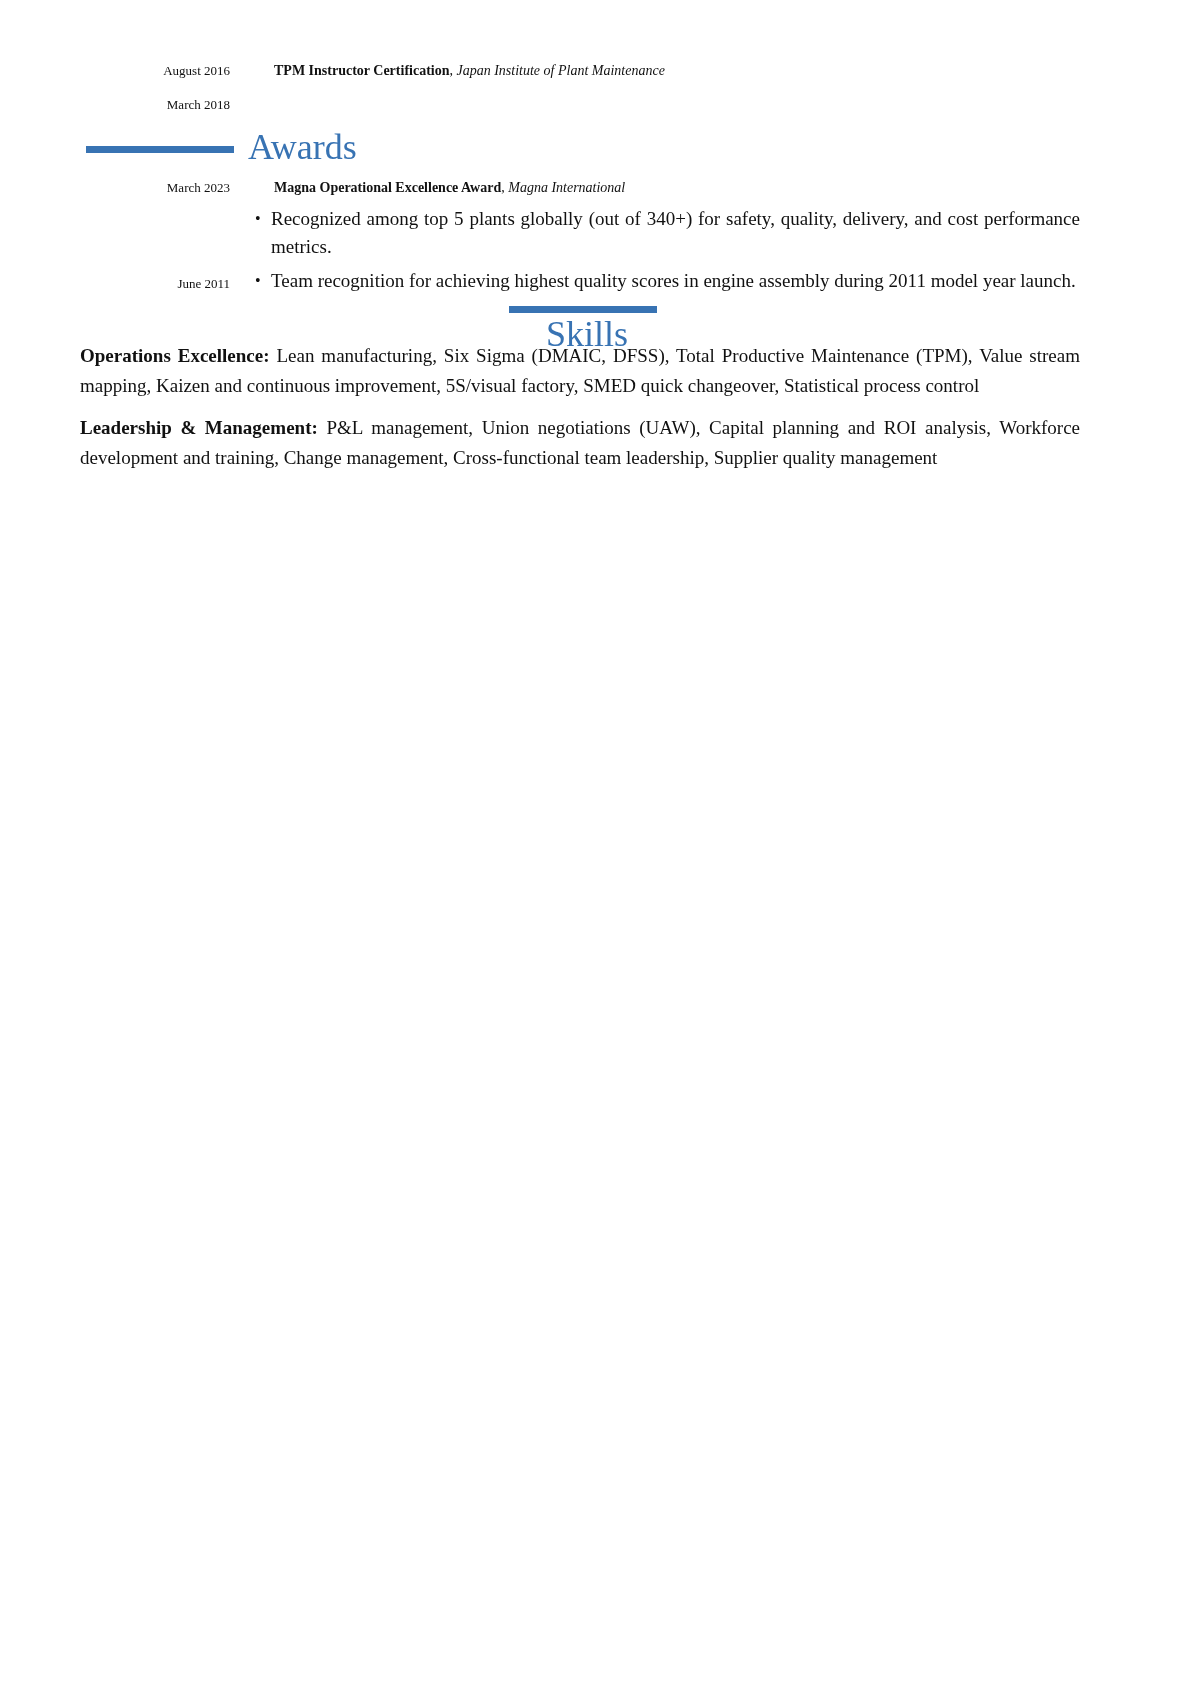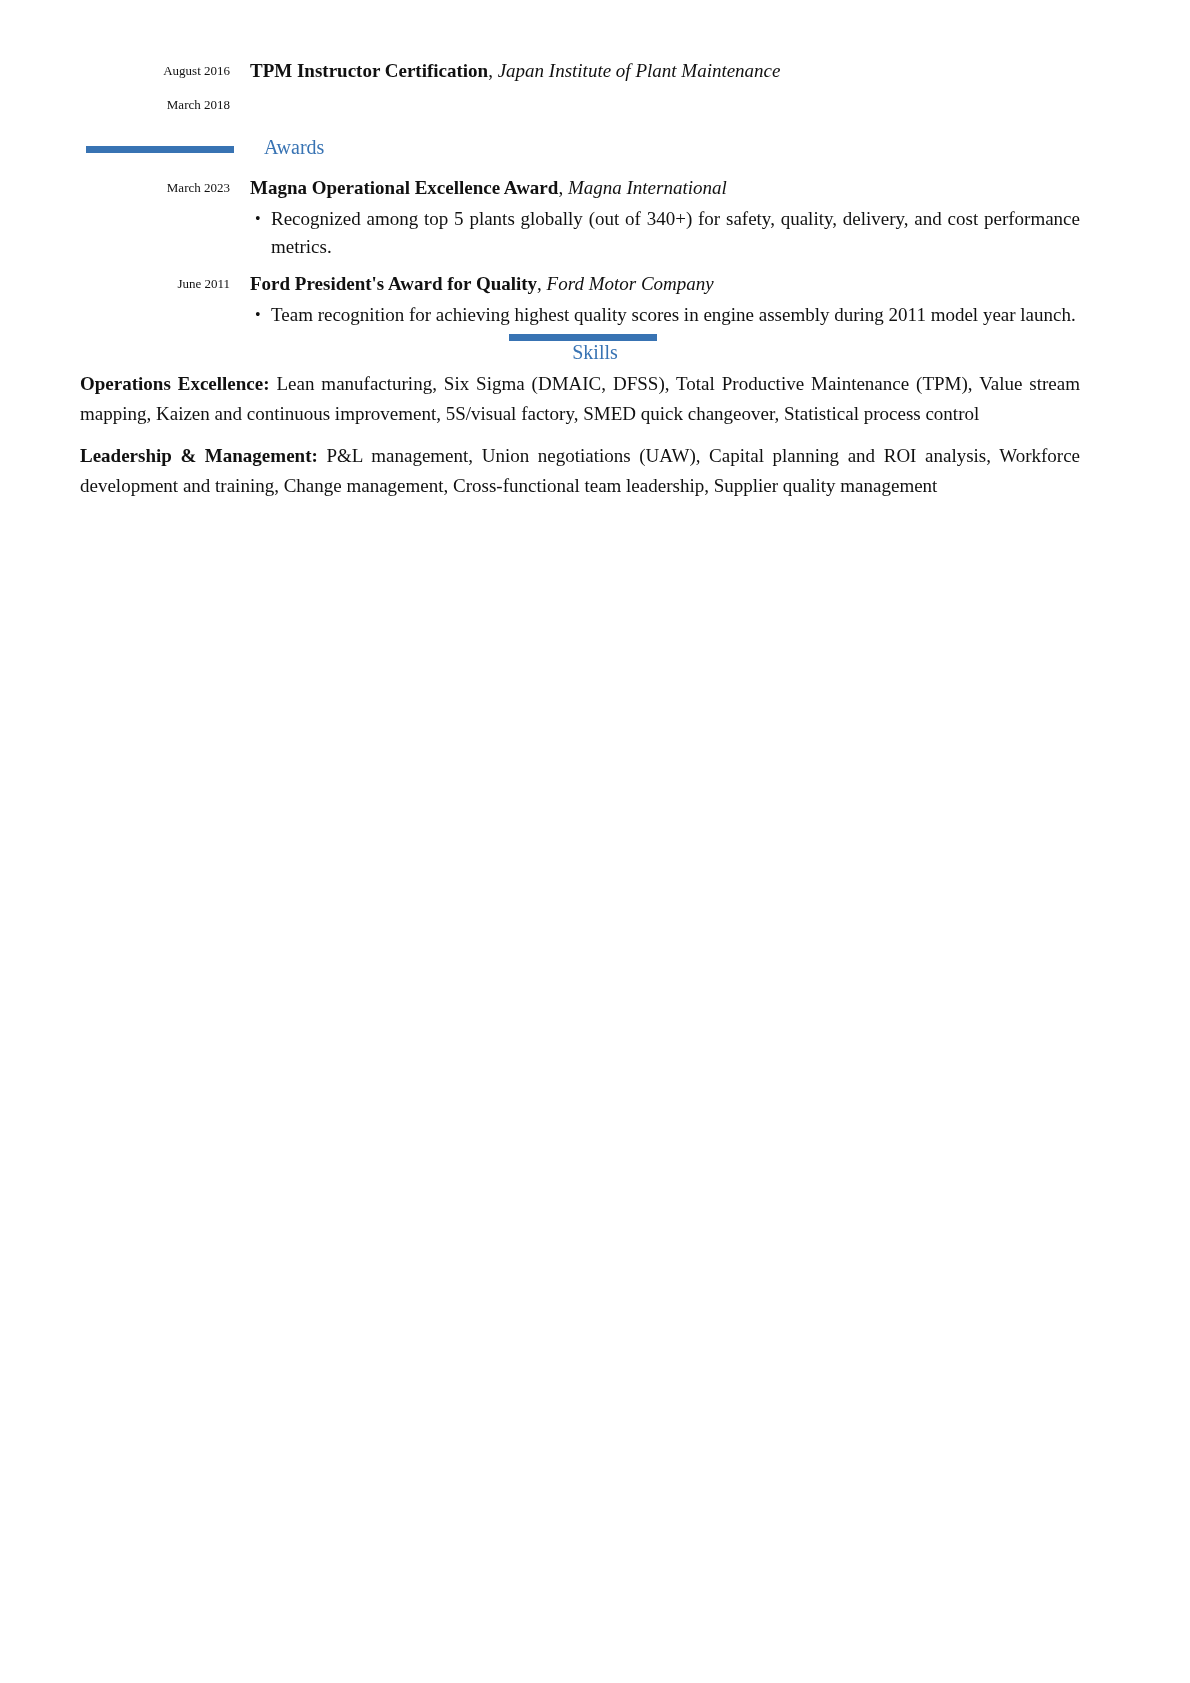--- a/index.html
+++ b/index.html
@@ -26,22 +26,23 @@
     grid-template-columns: 150px 830px;
     column-gap: 20px;
   }
   .entry-date {
     text-align: right;
     font-size: 13px;
     line-height: 34px;
     white-space: nowrap;
   }
   .entry-head {
-    font-size: 19px;
+    font-size: 14px;
     line-height: 34px;
+    margin-left: 24px;
   }
   .entry-title { font-weight: 700; }
   .entry-org   { font-style: italic; }
 
   .award-entry-1 { margin-top: 5px; }
   .award-entry-2 { margin-top: 6px; }
 
   .bullets {
     list-style: none;
     margin: 0; padding: 0;
@@ -69,22 +70,22 @@
   .awards-header { margin-top: 6px; margin-bottom: 2px; }
   .skills-header { margin-top: 0px;  margin-bottom: 2px; flex-direction: column; }
   .section-rule {
     flex: none;
     width: 148px; height: 7px;
     margin-left: 6px;
     margin-top: 5px;
     background: var(--accent);
   }
   .section-title {
-    margin-left: 30px;
-    font-size: 20px;
+    margin-left: 14px;
+    font-size: 36px;
     font-weight: 400;
     color: var(--accent);
     white-space: nowrap;
   }
 
   
   .skill-para {
     font-size: 19px;
     line-height: 30px;
     text-align: justify;
@@ -133,24 +134,20 @@
             <span class="bullet-marker">•</span>
             <span>Recognized among top 5 plants globally (out of 340+) for safety, quality, delivery, and cost performance metrics.</span>
           </li>
         </ul>
       </div>
     </div>
 
     <div class="entry award-entry-2">
       <div class="entry-date">June 2011</div>
       <div>
-        <div class="entry-head">
-          <span class="entry-title">Ford President's Award for Quality</span><span>,</span>
-          <span class="entry-org">Ford Motor Company</span>
-        </div>
         <ul class="bullets">
           <li>
             <span class="bullet-marker">•</span>
             <span>Team recognition for achieving highest quality scores in engine assembly during 2011 model year launch.</span>
           </li>
         </ul>
       </div>
     </div>
 
   </section>

